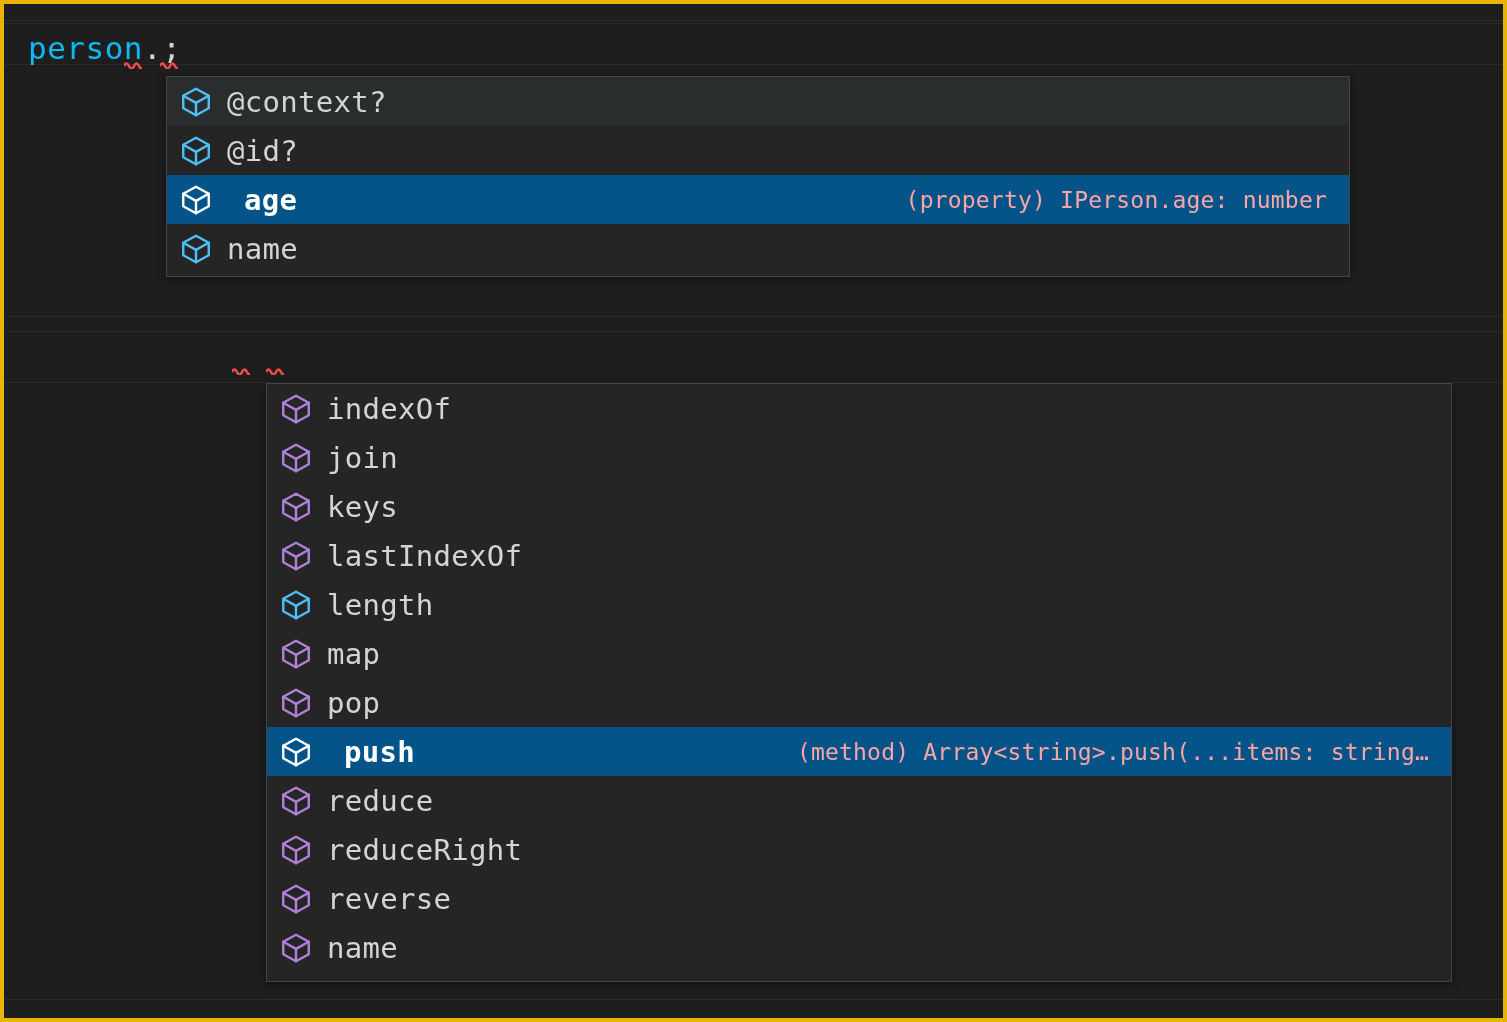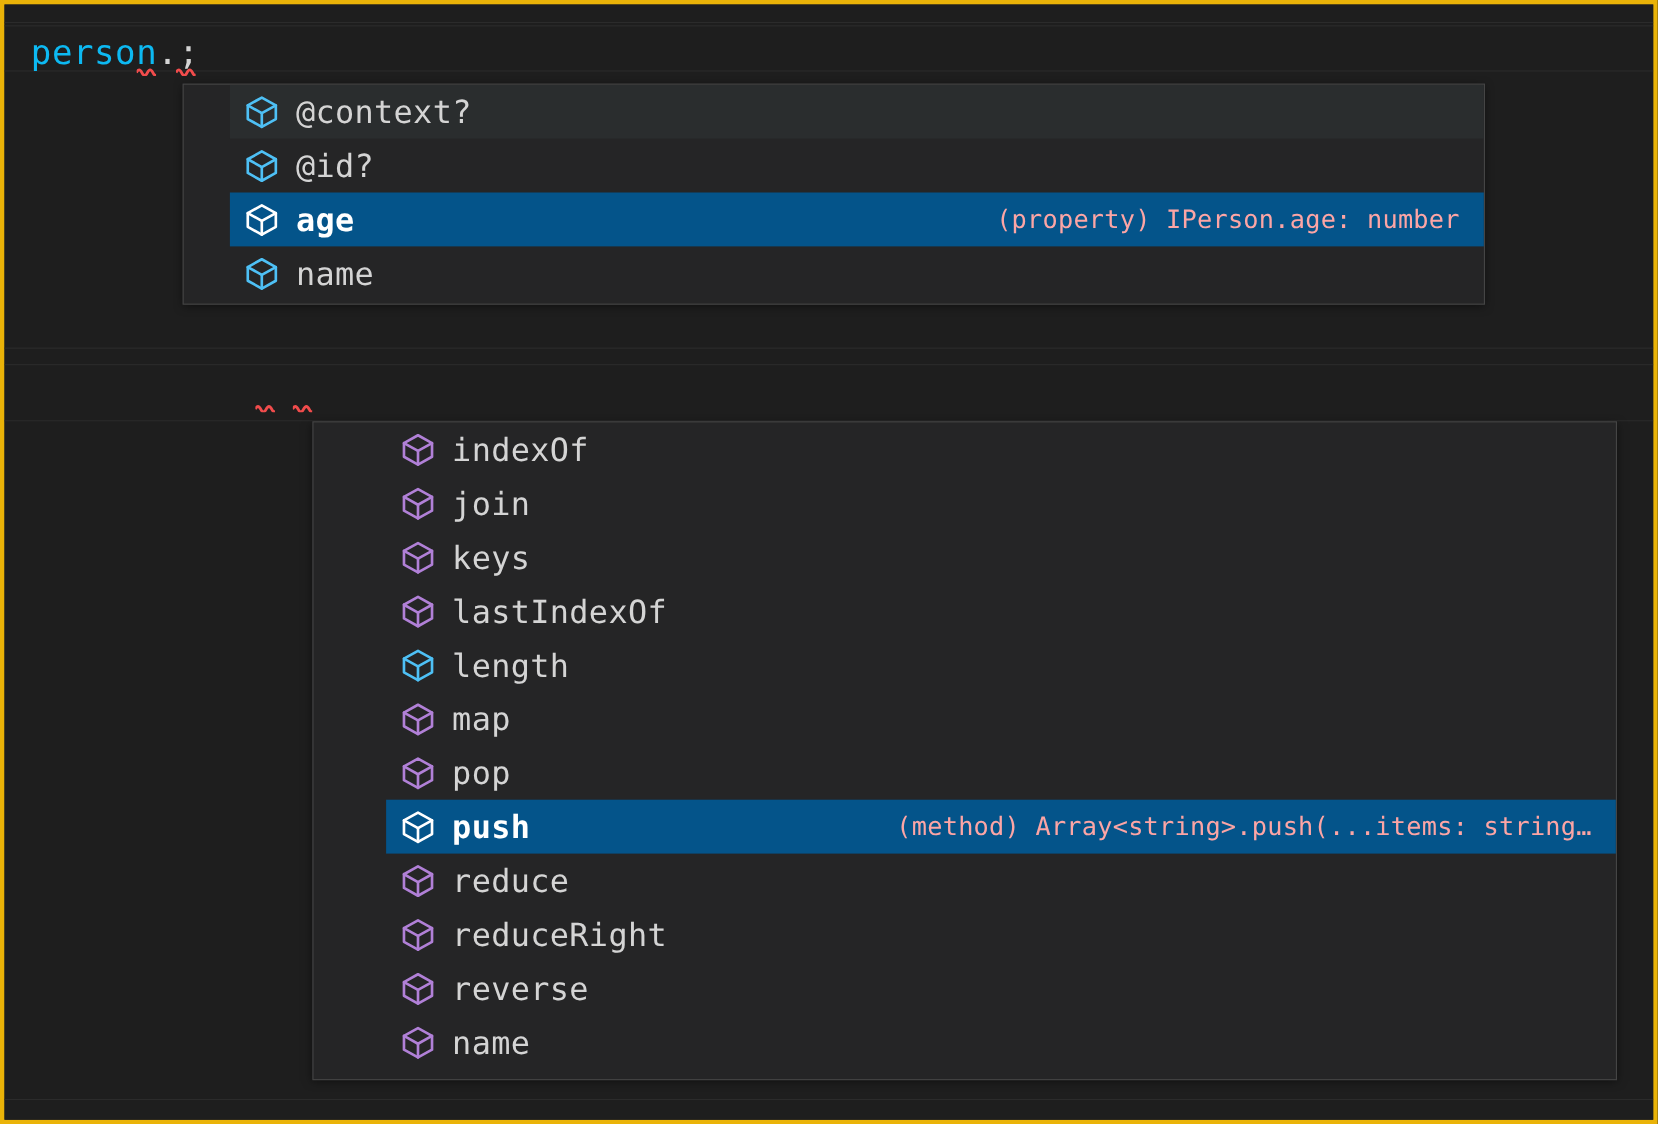--- a/index.html
+++ b/index.html
@@ -89,24 +89,23 @@
     position: relative;
     display: flex;
     align-items: center;
     height: 49px;
     padding-left: 12px;
     box-sizing: border-box;
     color: #d4d4d4;
     font-family: "DejaVu Sans Mono", "Liberation Mono", monospace;
     font-size: 29px;
     white-space: nowrap;
-    margin-left: 42px;
   }
   .suggest-row.alt      { background: #2a2d2e; }
-  .suggest-row.selected { background: #04548a; color: #ffffff; }
+  .suggest-row.selected { background: #04548a; color: #ffffff; gap: 17px; }
 
   .row-icon {
     flex: 0 0 auto;
     width: 34px;
     height: 34px;
     margin-right: 14px;
     display: inline-block;
   }
   .row-icon svg { display: block; width: 34px; height: 34px; }
 
@@ -131,25 +130,24 @@
   
   #suggest-1 {
     left: 162px;
     top: 72px;
     width: 1184px;
     height: 201px;
   }
 
   
   #suggest-2 {
-    left: 280px;
+    left: 262px;
     top: 379px;
     width: 1186px;
     height: 599px;
-    padding-left: 24px;
   }
 </style>
 </head>
 <body>
 
 <div id="screen">
   <div id="editor">
 
     <div class="band b1"></div>
     <div class="band b2"></div>

